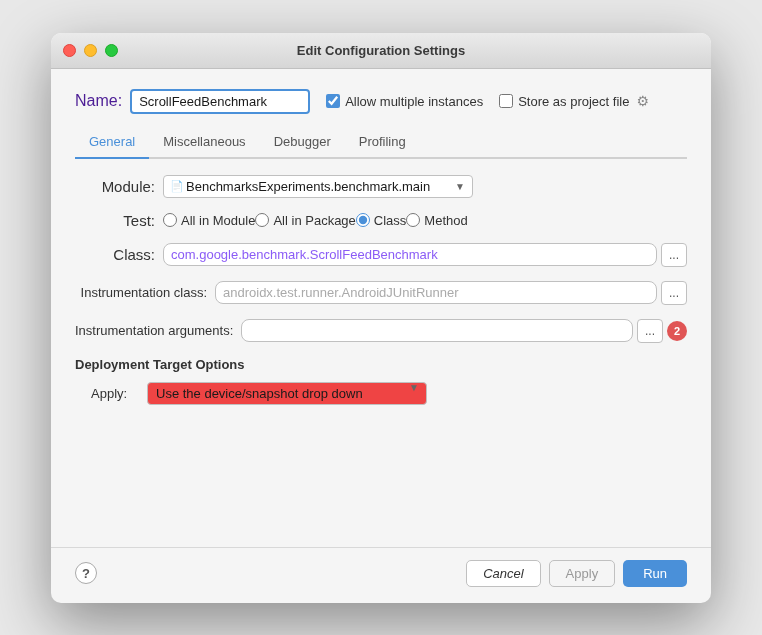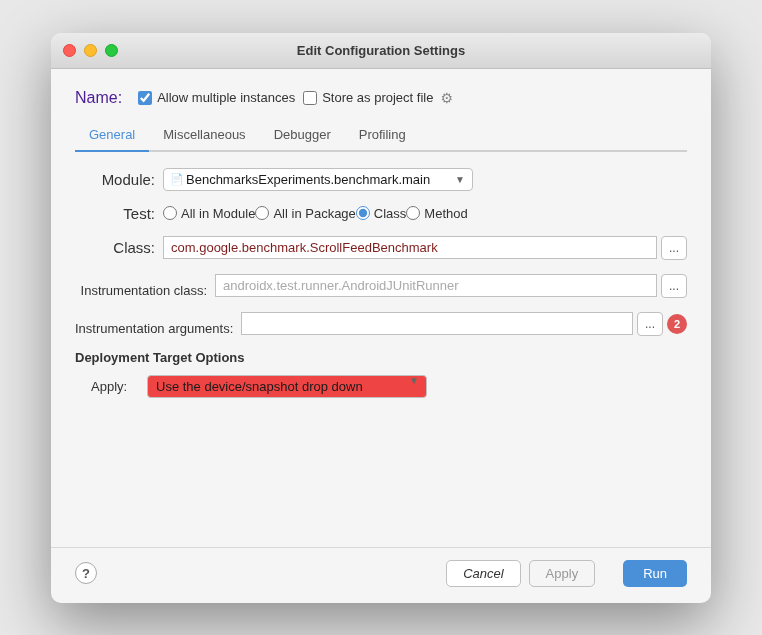--- a/index.html
+++ b/index.html
@@ -80,21 +80,21 @@
       padding: 3px 7px;
       font-size: 13px;
       width: 180px;
       outline: none;
       background: white;
       color: #1a1a1a;
     }
     .checkbox-group {
       display: flex;
       align-items: center;
-      gap: 8px;
+      gap: 16px;
       margin-left: 8px;
     }
     .checkbox-item {
       display: flex;
       align-items: center;
       gap: 5px;
       font-size: 13px;
       color: #333;
     }
     .checkbox-item input[type="checkbox"] {
@@ -190,25 +190,25 @@
     }
     .text-input-with-btn {
       display: flex;
       align-items: center;
       gap: 4px;
       flex: 1;
     }
     .text-input {
       flex: 1;
       border: 1px solid #c0c0c0;
-      border-radius: 0;
+      border-radius: 8px;
       padding: 3px 7px;
       font-size: 13px;
       background: white;
-      color: #7f1d1d;
+      color: #8b5cf6;
       outline: none;
     }
     .text-input::placeholder {
       color: #aaa;
     }
     .dots-btn {
       width: 26px;
       height: 24px;
       border: 1px solid #c0c0c0;
       border-radius: 4px;
@@ -312,25 +312,24 @@
     }
     .btn-run {
       padding: 5px 20px;
       border: none;
       border-radius: 5px;
       background: #4a90d9;
       color: white;
       font-size: 13px;
       font-weight: 500;
       cursor: pointer;
-      margin-left: 20px;
     }
     .instrumentation-row {
       display: flex;
-      align-items: flex-end;
+      align-items: center;
       margin-bottom: 14px;
     }
     .instr-label {
       font-size: 13px;
       color: #333;
       min-width: 140px;
       text-align: right;
       padding-right: 8px;
     }
   </style>
@@ -345,20 +344,21 @@
       <button class="win-btn minimize"></button>
       <button class="win-btn maximize"></button>
     </div>
     <span class="title-bar-title">Edit Configuration Settings</span>
   </div>
 
   <div class="content">
 
     <div class="name-row">
       <span class="name-label">Name:</span>
+      <input class="name-input" type="text" value="ScrollFeedBenchmark" style="">
       <div class="checkbox-group">
         <label class="checkbox-item">
           <input type="checkbox" checked="" style="">
           <span>Allow multiple instances</span>
         </label>
         <label class="checkbox-item">
           <input type="checkbox" style="">
           <span>Store as project file</span>
           <span class="gear-icon">⚙</span>
         </label>

